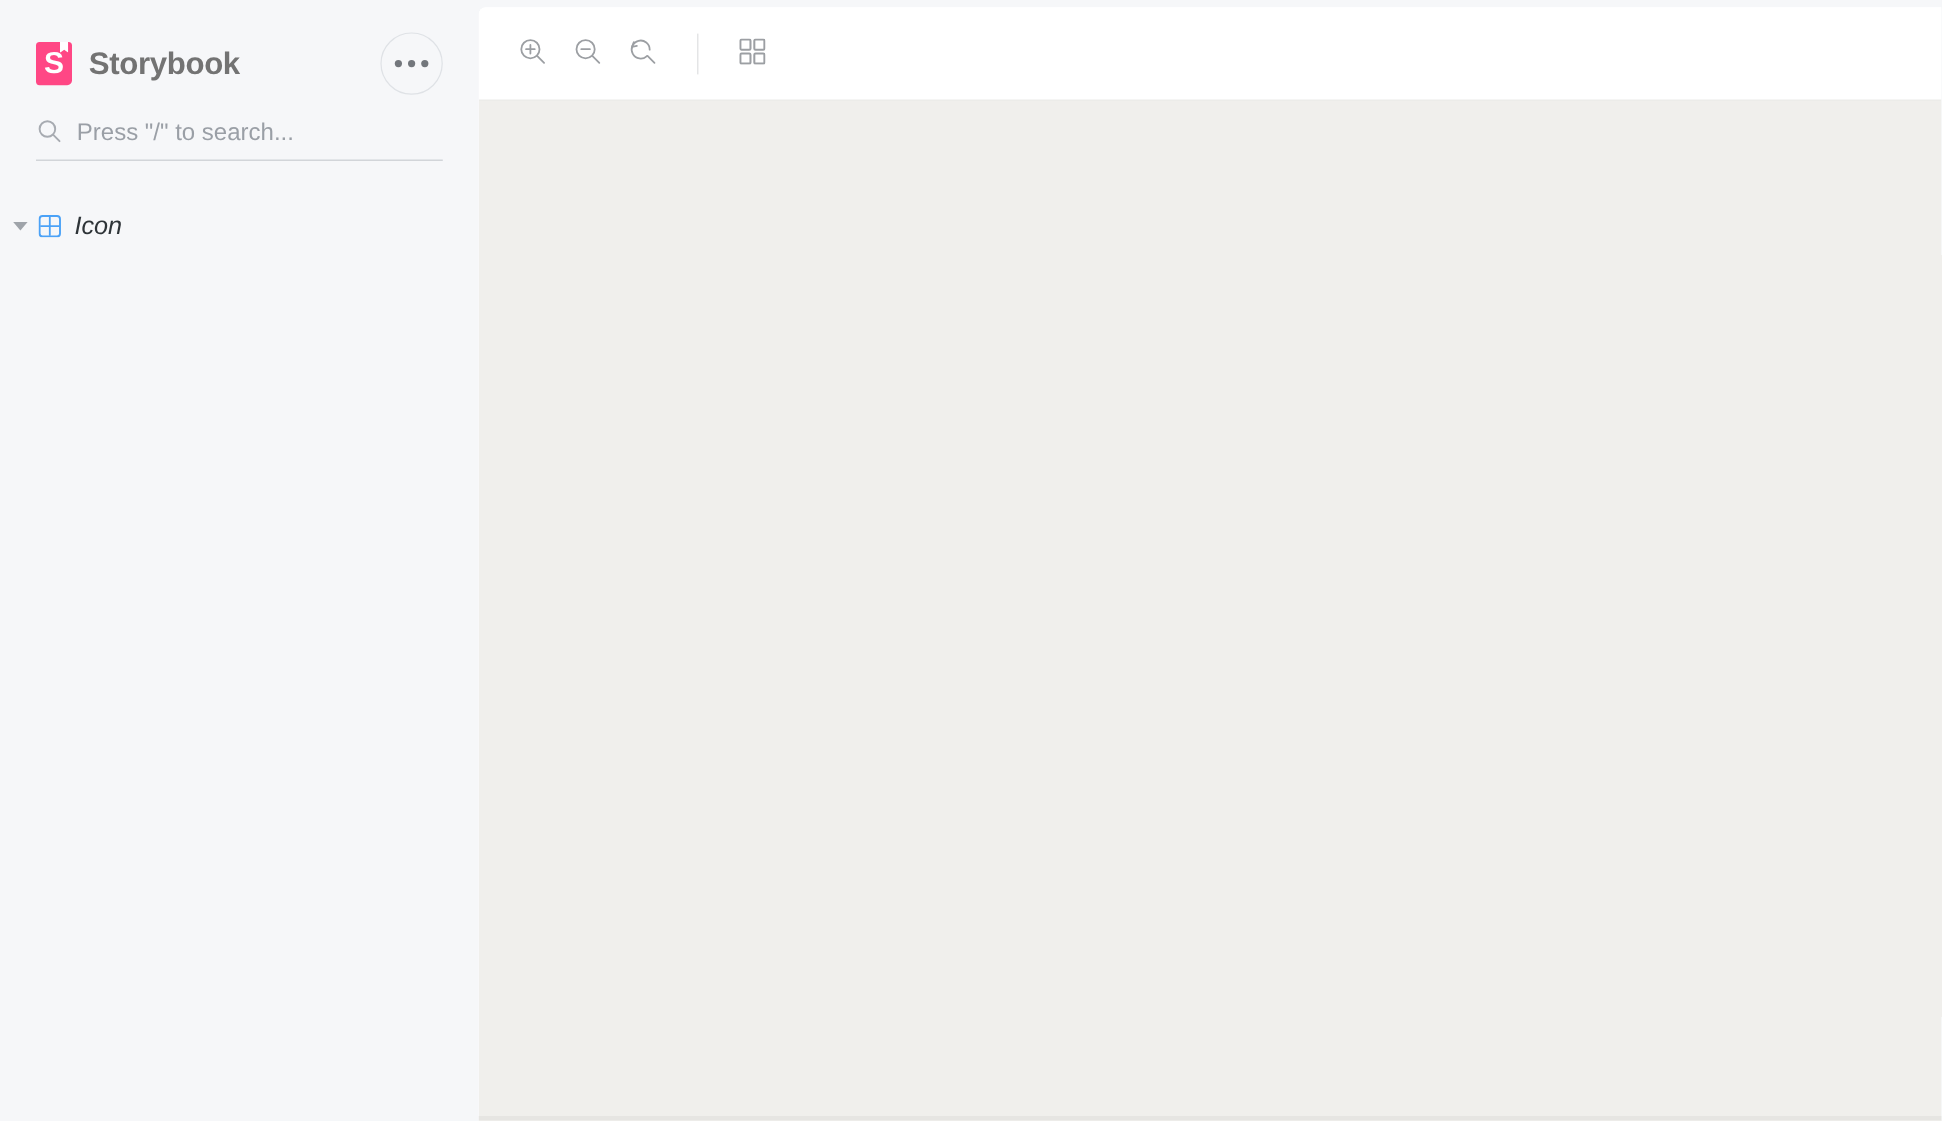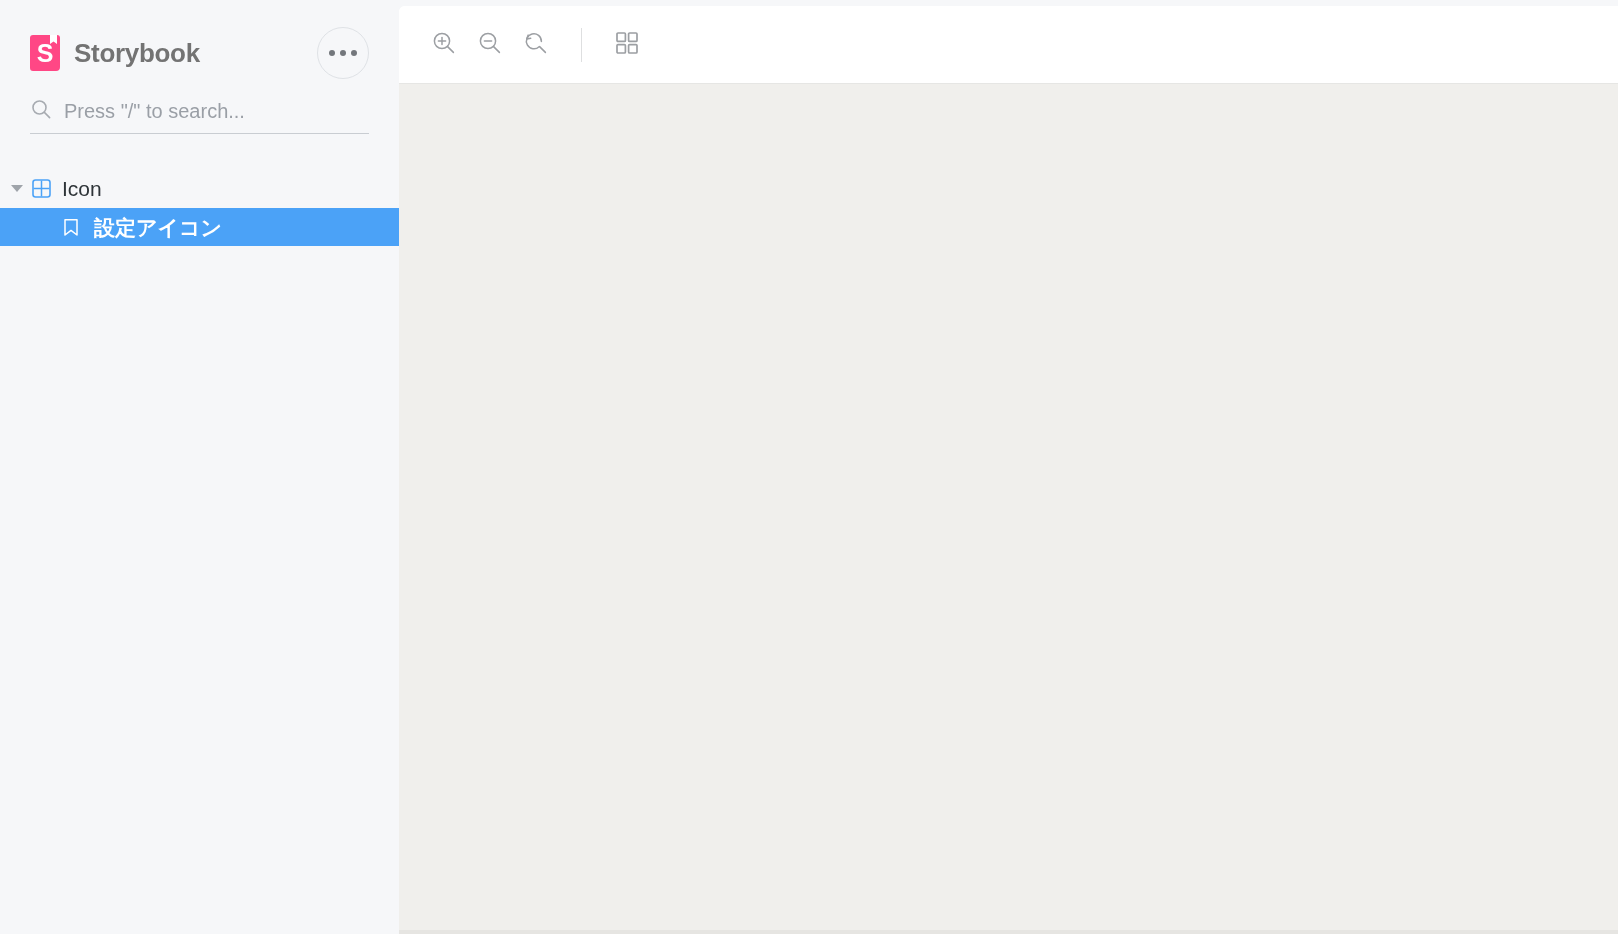--- a/index.html
+++ b/index.html
@@ -119,21 +119,21 @@
 
   
   .tree { margin-top: 34px; }
   .tree-row {
     display: flex;
     align-items: center;
     height: 40px;
     cursor: pointer;
     padding-left: 6px;
   }
-  .tree-row.component { padding-left: 6px; }
+  .tree-row.component { padding-left: 6px; font-style: italic; }
   .tree-row.story {
     background: #4ba2f7;
     padding-left: 58px;
     height: 38px;
   }
   .chevron {
     width: 22px;
     display: flex;
     align-items: center;
     justify-content: center;
@@ -260,28 +260,20 @@
         <span class="tree-icon">
           <svg width="19" height="19" viewBox="0 0 19 19" fill="none">
             <rect x="1" y="1" width="17" height="17" rx="2.5" stroke="#4ba2f7" stroke-width="1.6"></rect>
             <line x1="9.5" y1="1.6" x2="9.5" y2="17.4" stroke="#4ba2f7" stroke-width="1.5"></line>
             <line x1="1.6" y1="9.5" x2="17.4" y2="9.5" stroke="#4ba2f7" stroke-width="1.5"></line>
           </svg>
         </span>
         <span class="tree-label">Icon</span>
       </div>
 
-      <div class="tree-row story">
-        <span class="tree-icon">
-          <svg width="16" height="19" viewBox="0 0 16 19" fill="none">
-            <path d="M2 1.8h12v15.2l-6-4.6-6 4.6V1.8z" stroke="#ffffff" stroke-width="1.5" stroke-linejoin="round" fill="none"></path>
-          </svg>
-        </span>
-        <span class="tree-label">設定アイコン</span>
-      </div>
 
     </div>
   </aside>
 
   <main class="main">
     <div class="panel">
 
       <div class="toolbar">
 
         <button class="tool-btn">

